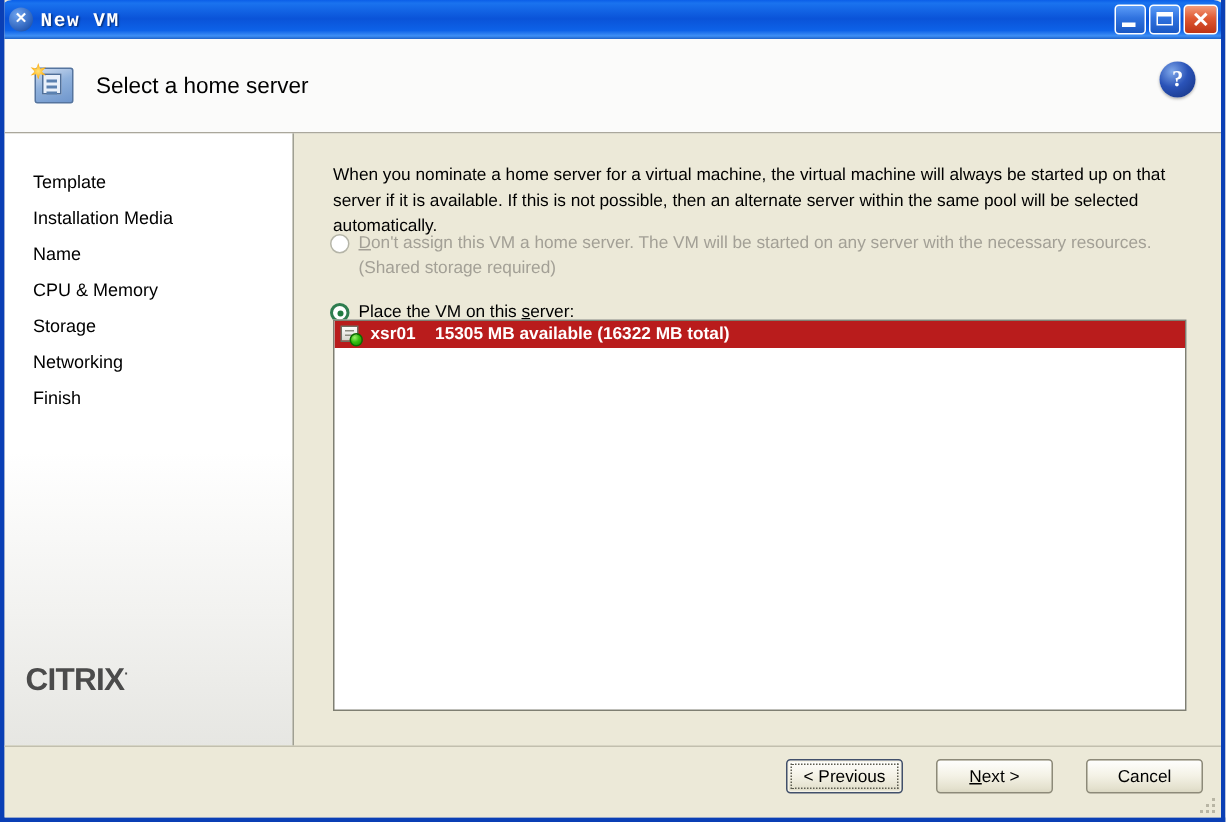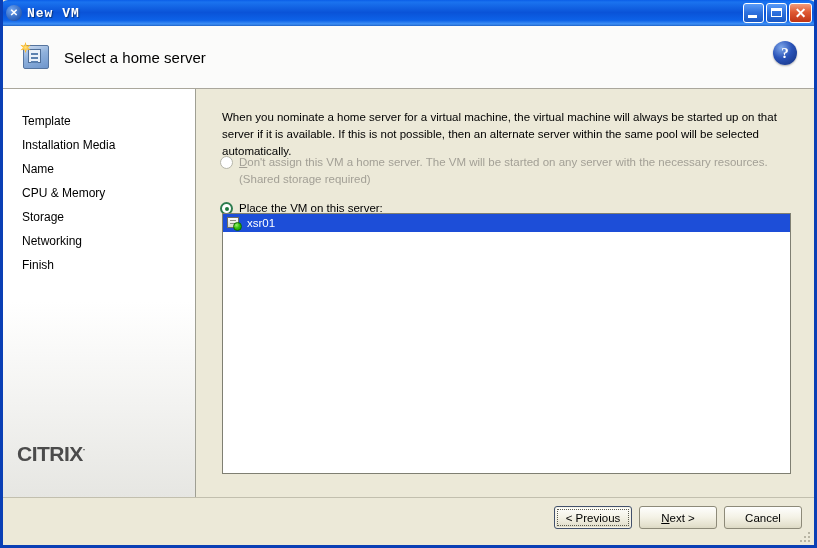--- a/index.html
+++ b/index.html
@@ -334,22 +334,23 @@
   .list-row {
     height: 18px;
     display: flex;
     align-items: center;
     padding-left: 4px;
     font-size: 11.5px;
     color: #000000;
     font-family: "Liberation Sans", sans-serif;
   }
   .list-row.selected {
-    background: #1d4ed8;
+    background: #b91c1c;
     color: #ffffff;
+    font-weight: bold;
   }
   .server-icon {
     position: relative;
     width: 14px;
     height: 14px;
     margin-right: 6px;
     flex: none;
   }
   .server-icon .box {
     position: absolute;
@@ -392,21 +393,21 @@
     bottom: 0;
     height: 47px;
     background: #ece9d8;
     border-top: 1px solid #c2bfae;
   }
   .footer-buttons {
     position: absolute;
     right: 12px;
     top: 8px;
     display: flex;
-    gap: 7px;
+    gap: 22px;
   }
   .btn {
     width: 78px;
     height: 23px;
     box-sizing: border-box;
     background: linear-gradient(180deg, #fefefd 0%, #f4f2e6 48%, #e4e1ce 88%, #dcd9c4 100%);
     border: 1px solid #8d8a79;
     border-radius: 3px;
     font-size: 11.5px;
     color: #000000;
@@ -506,20 +507,21 @@
       <div class="radio-label"><span>Place the VM on this </span><span class="accel">s</span><span>erver:</span></div>
     </div>
 
     <div class="listbox">
       <div class="list-row selected">
         <div class="server-icon">
           <div class="box"></div>
           <div class="dot"></div>
         </div>
         <div class="list-name">xsr01</div>
+        <div>15305 MB available (16322 MB total)</div>
       </div>
     </div>
   </div>
 
   <div class="footer">
     <div class="footer-buttons">
       <div class="btn focused">
         <div class="focus-ring"></div>
         <span>&lt; Previous</span>
       </div>

